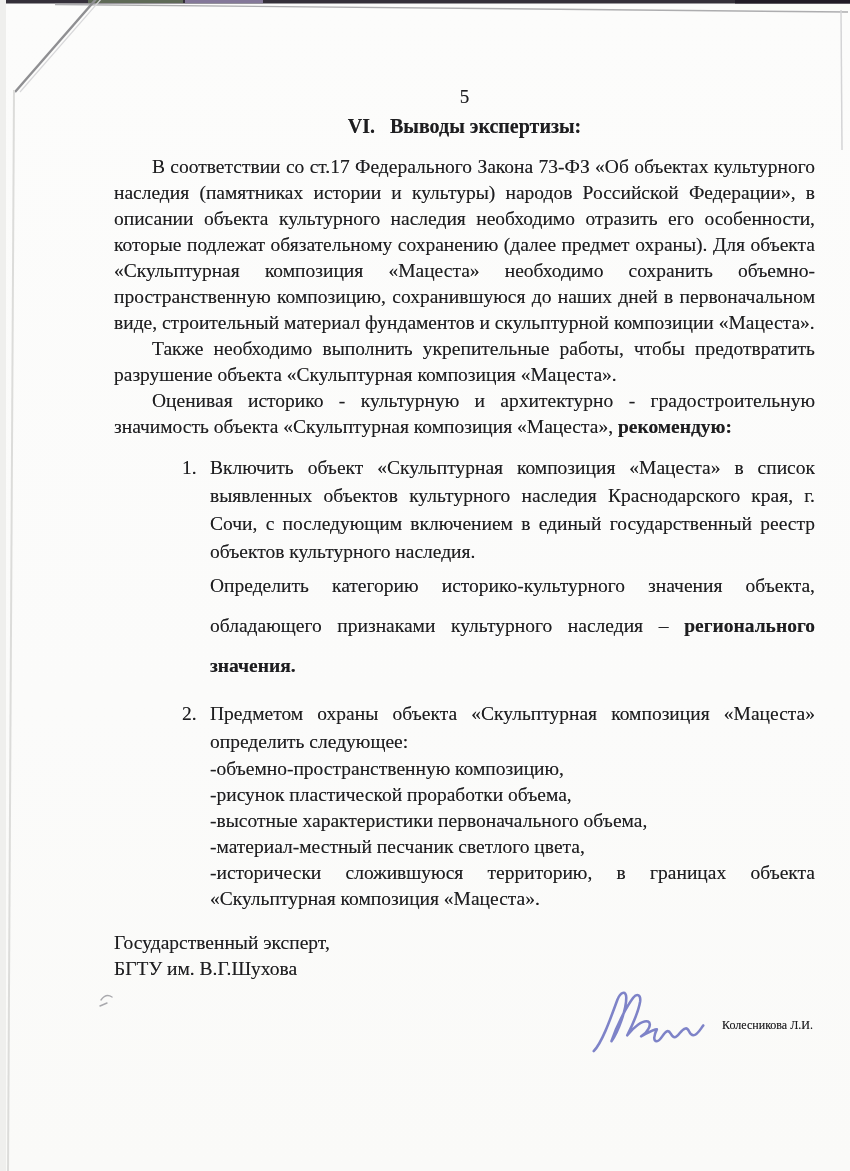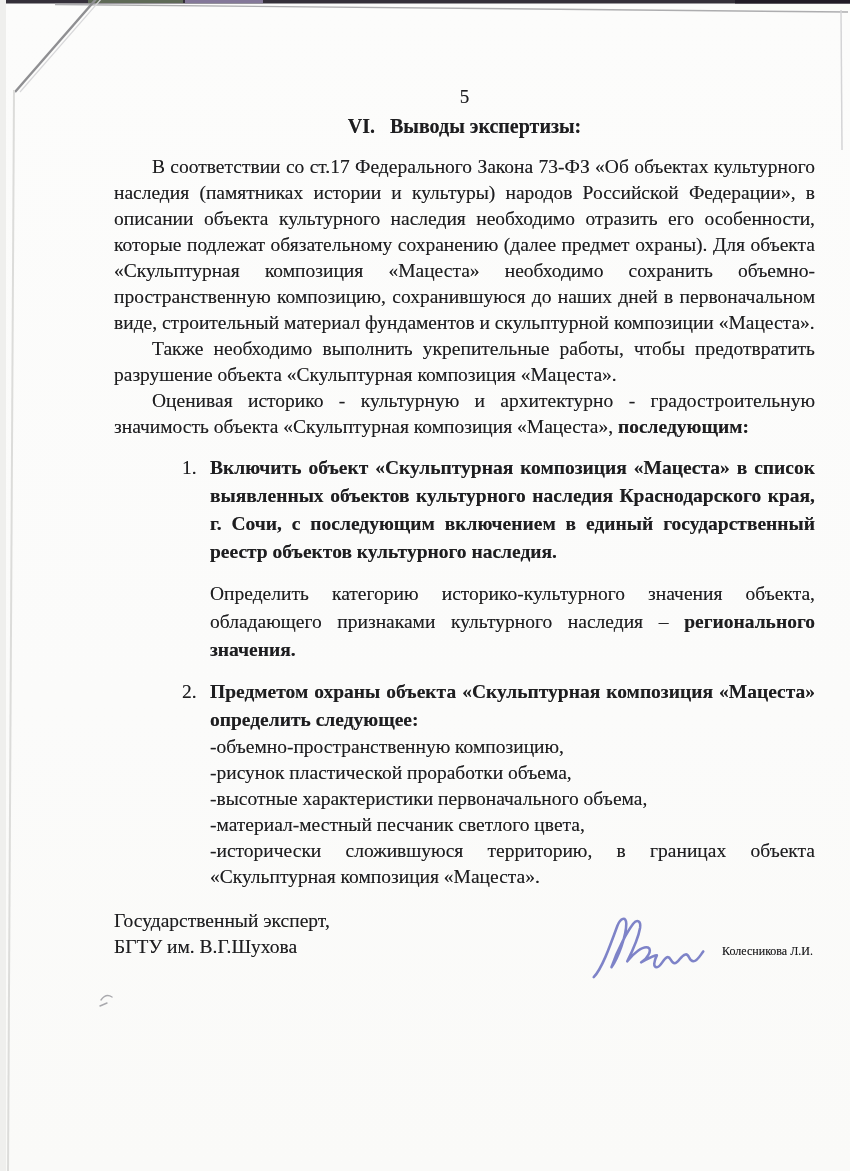--- a/index.html
+++ b/index.html
@@ -24,26 +24,26 @@
     margin-top:4px; text-align:center; font-weight:700;
     font-size:20px; line-height:28px; white-space:pre-wrap;
   }
   .para { margin:0; line-height:26px; text-align:justify; }
   .p1 { margin-top:14px; text-indent:38px; }
   .p2 { text-indent:38px; }
   .p3 { text-indent:38px; }
   .b  { font-weight:700; }
   .num-item { display:flex; margin-left:68px; margin-top:14px; line-height:28px; }
   .num-item .num { flex:none; width:28px; }
-  .num-item .txt { flex:1; text-align:justify;font-weight:bold; }
-  .sub-para { margin-left:96px; margin-top:14px; line-height:28px; text-align:justify; }
+  .num-item .txt { flex:1; text-align:justify; }
+  .sub-para { margin-left:96px; line-height:40px; text-align:justify; }
   .dash-list { margin-left:96px; line-height:26px; }
   .dash-list > div { text-align:justify; }
   .resp { margin-top:14px; line-height:25px; text-indent:74px; text-align:justify; }
-  .sig-row { margin-top:18px; display:flex; align-items:flex-start; }
+  .sig-row { margin-top:18px; display:flex; align-items:flex-start;flex-direction:column; }
   .roles { line-height:26px; }
   .sig-right { margin-left:auto; display:flex; align-items:flex-start; gap:14px; }
   .sig-svg { width:122px; height:74px; margin-top:2px; }
   .sig-name { font-size:12px; margin-top:36px; white-space:nowrap; padding-right:2px; }
 </style>
 </head>
 <body>
 
 <div class="page">
 
@@ -64,21 +64,21 @@
   <div class="content">
 
     <div class="page-num">5</div>
 
     <div class="heading">VI.   Выводы экспертизы:</div>
 
     <p class="para p1">В соответствии со ст.17 Федерального Закона 73-ФЗ «Об объектах культурного наследия (памятниках истории и культуры) народов Российской Федерации», в описании объекта культурного наследия необходимо отразить его особенности, которые подлежат обязательному сохранению (далее предмет охраны). Для объекта «Скульптурная композиция «Мацеста» необходимо сохранить объемно-пространственную композицию, сохранившуюся до наших дней в первоначальном виде, строительный материал фундаментов и скульптурной композиции «Мацеста».</p>
 
     <p class="para p2">Также необходимо выполнить укрепительные работы, чтобы предотвратить разрушение объекта «Скульптурная композиция «Мацеста».</p>
 
-    <p class="para p3"><span>Оценивая историко - культурную и архитектурно - градостроительную значимость объекта «Скульптурная композиция «Мацеста», </span><span class="b">последующим:</span></p>
+    <p class="para p3"><span>Оценивая историко - культурную и архитектурно - градостроительную значимость объекта «Скульптурная композиция «Мацеста», </span><span class="b">рекомендую:</span></p>
 
     <div class="num-item">
       <span class="num">1.</span>
       <span class="txt">Включить объект «Скульптурная композиция «Мацеста» в список выявленных объектов культурного наследия Краснодарского края, г. Сочи, с последующим включением в единый государственный реестр объектов культурного наследия.</span>
     </div>
 
     <div class="sub-para"><span>Определить категорию историко-культурного значения объекта, обладающего признаками культурного наследия – </span><span class="b">регионального значения.</span></div>
 
     <div class="num-item item2">
       <span class="num">2.</span>

